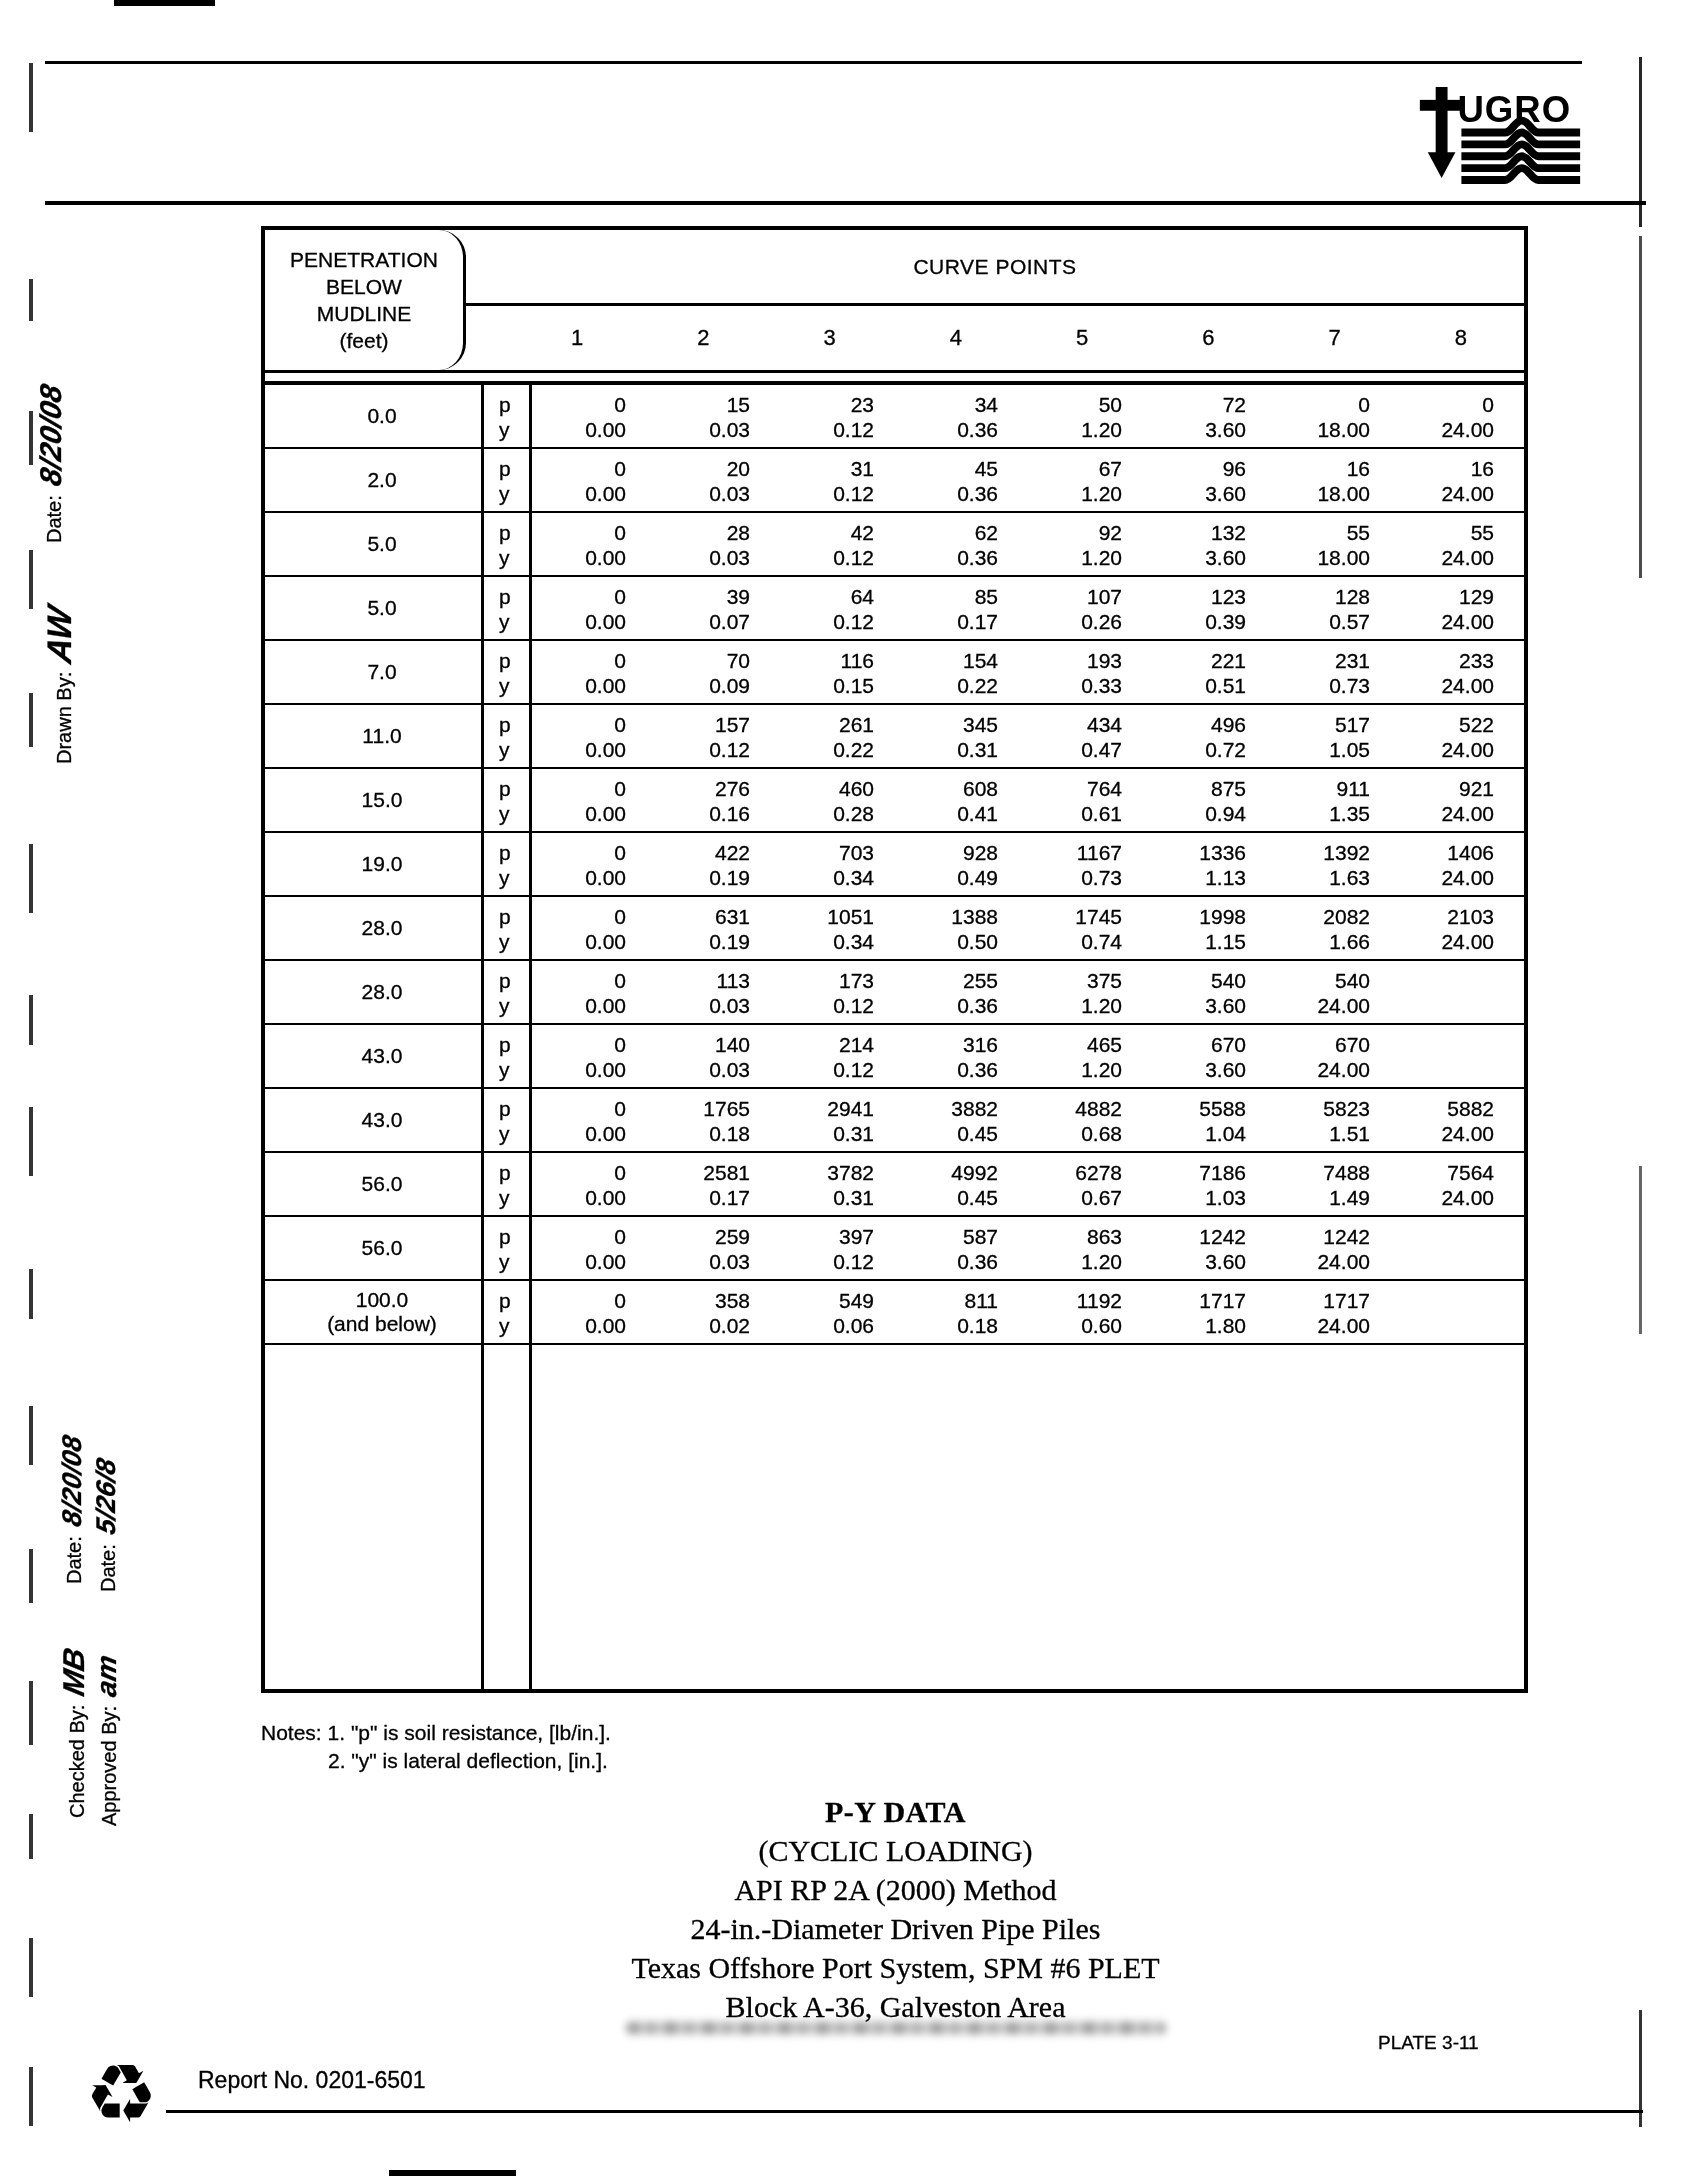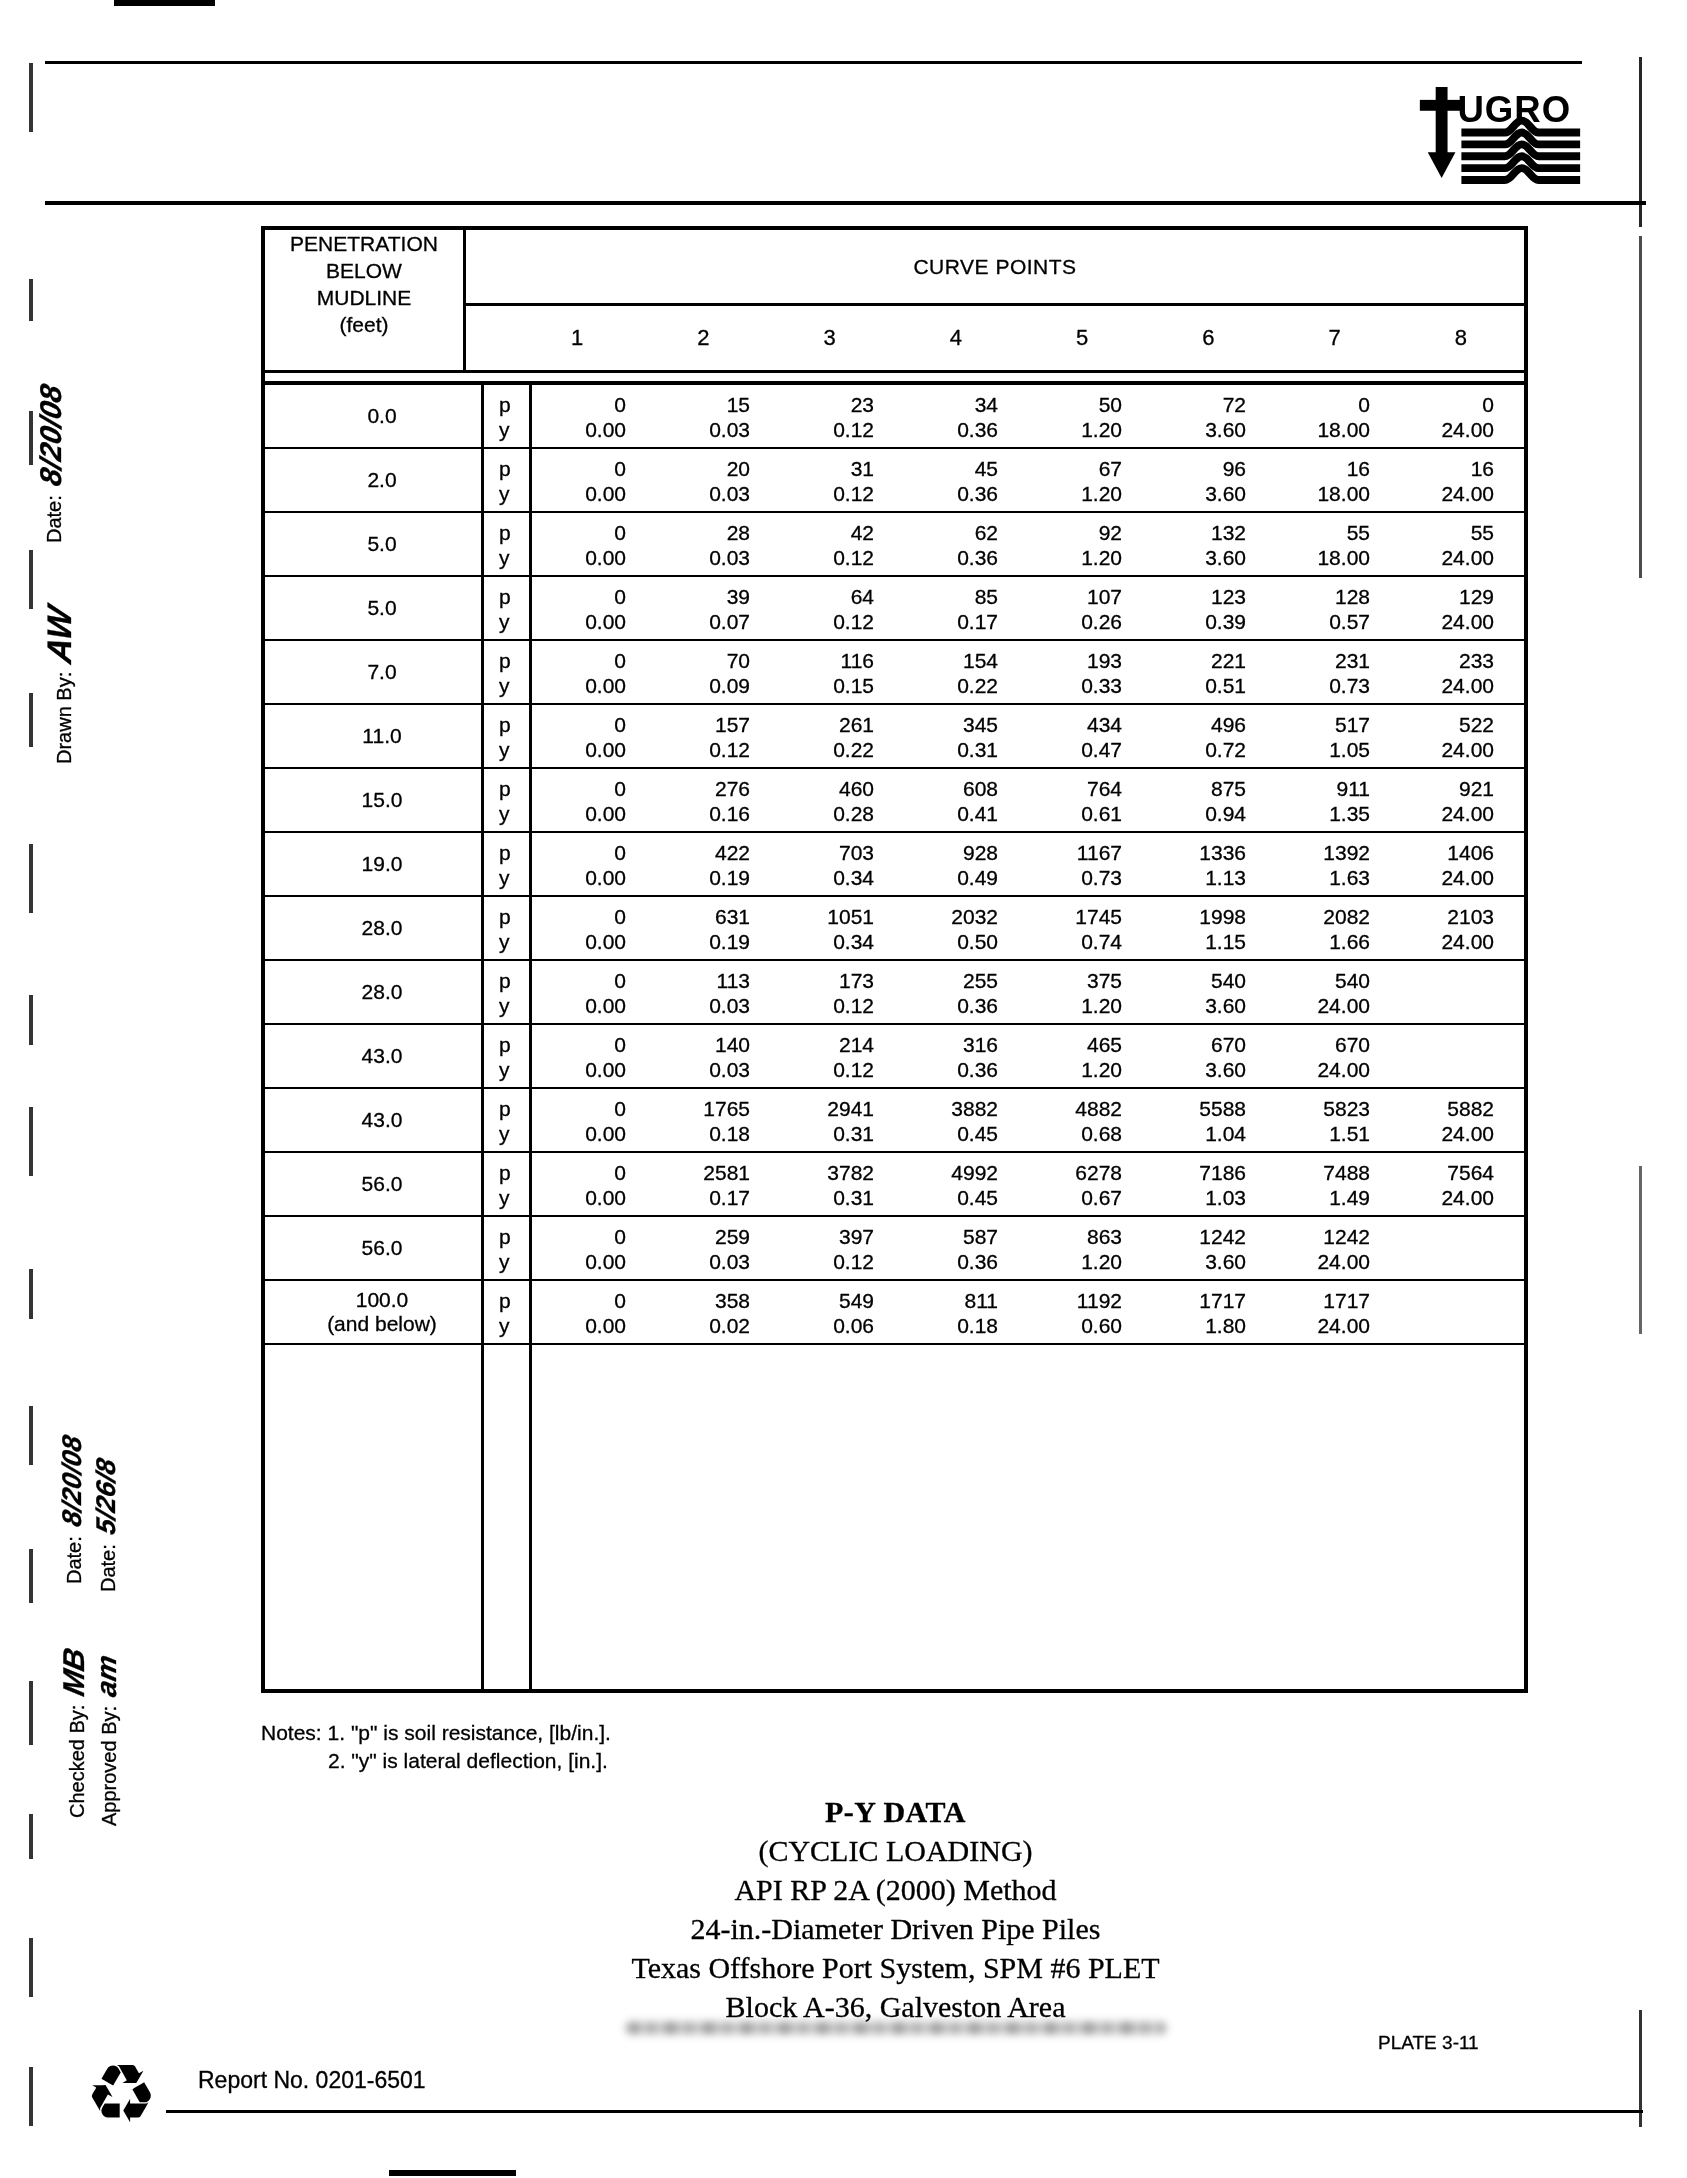--- a/index.html
+++ b/index.html
@@ -20,21 +20,21 @@
   .rot{position:absolute; transform-origin:0 0; transform:rotate(-90deg);
     white-space:nowrap; display:flex; align-items:baseline; gap:10px;}
   .rot .lbl{font-size:20px;}
   .hand{font-style:italic; font-weight:700; display:inline-block; transform:skewX(-12deg);}
   
   .ptable{position:absolute; left:261px; top:226px; width:1267px; height:1467px;
     border:4px solid #000; box-sizing:border-box; display:flex; flex-direction:column;
     background:#fff;}
   .thead{height:140px; flex:none; display:flex; border-bottom:3px solid #000;}
   .corner{width:201px; flex:none; border-right:3px solid #000; box-sizing:border-box;
-    text-align:center; padding-top:0; font-size:21px; line-height:27px;}
+    text-align:center; padding-top:16px; font-size:21px; line-height:27px;border-radius:27px;}
   .curve-area{flex:1; display:flex; flex-direction:column;}
   .curve-title{height:73px; border-bottom:3px solid #000; display:flex;
     align-items:center; justify-content:center; font-size:21px; letter-spacing:0.5px;}
   .curve-nums{flex:1; display:grid; grid-template-columns:repeat(8,1fr);
     margin-left:48px; align-items:center; font-size:22px;}
   .curve-nums div{text-align:center;}
   .hdr-gap{height:8px; flex:none;}
   .tbody{flex:1; display:flex; flex-direction:column; border-top:4px solid #000;}
   .trow{flex:none; height:64px; display:grid;
     grid-template-columns:201px 48px repeat(8,1fr);
@@ -503,21 +503,21 @@
           </div>
           <div class="cell val">
             <div>631</div>
             <div>0.19</div>
           </div>
           <div class="cell val">
             <div>1051</div>
             <div>0.34</div>
           </div>
           <div class="cell val">
-            <div>2032</div>
+            <div>1388</div>
             <div>0.50</div>
           </div>
           <div class="cell val">
             <div>1745</div>
             <div>0.74</div>
           </div>
           <div class="cell val">
             <div>1998</div>
             <div>1.15</div>
           </div>

